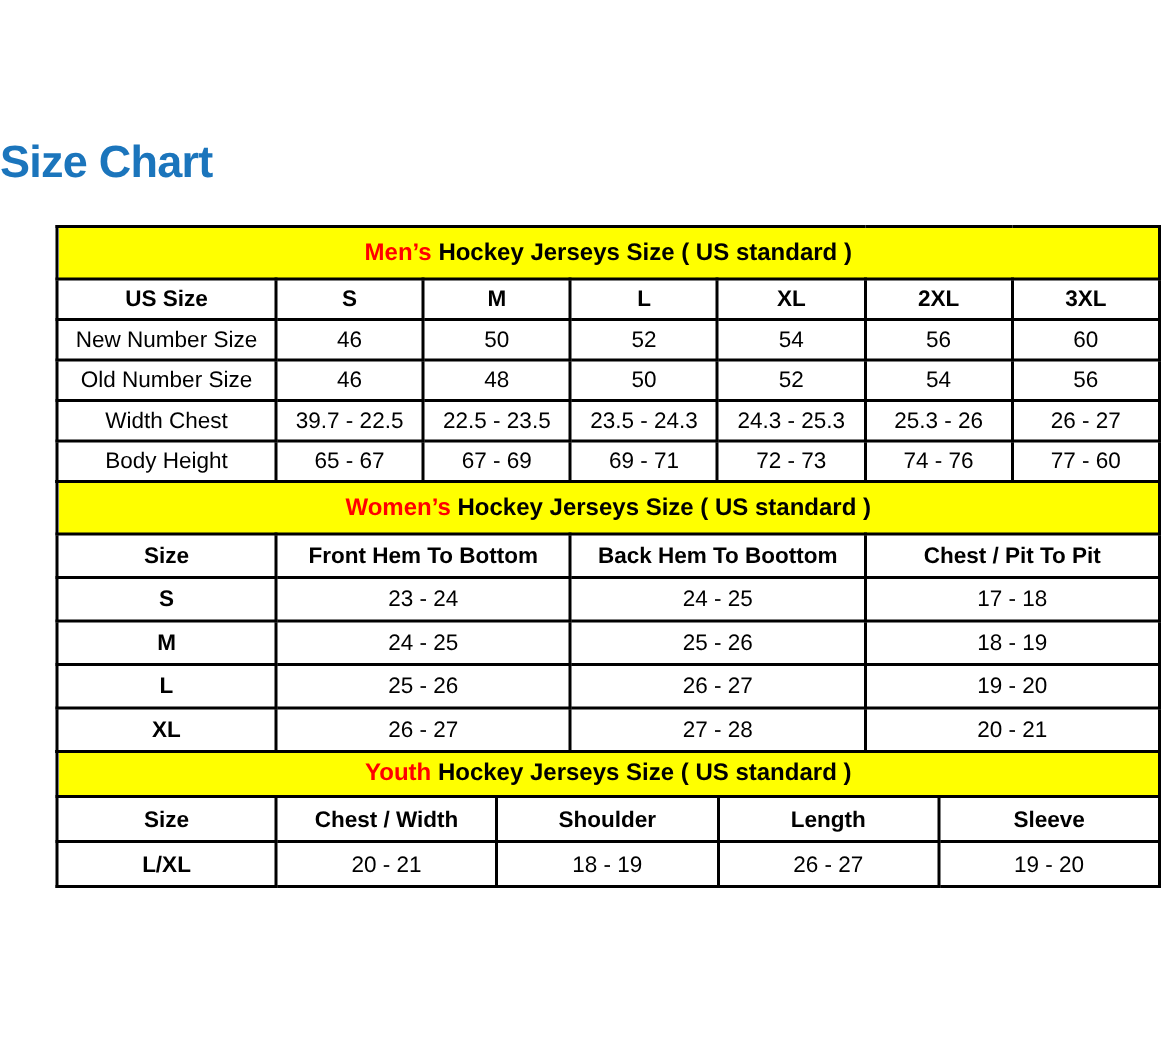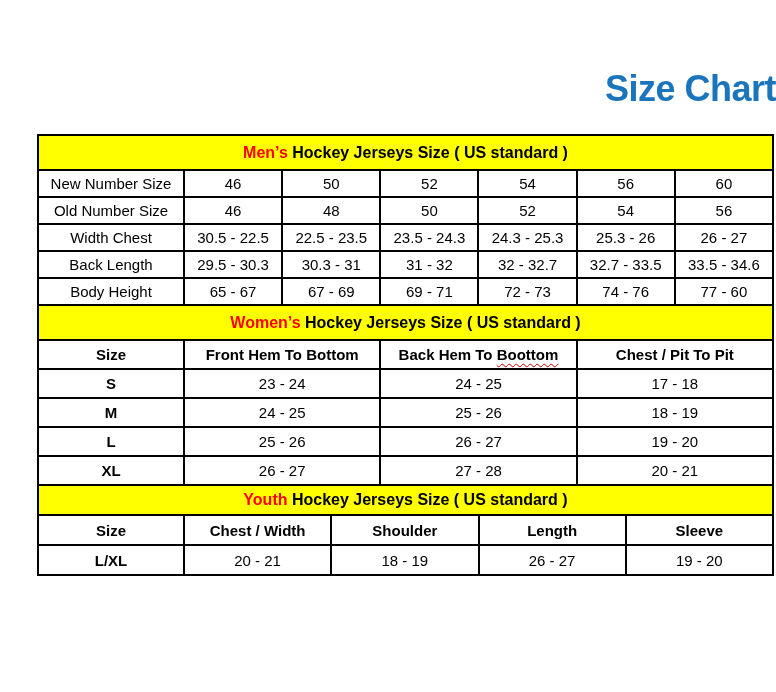--- a/index.html
+++ b/index.html
@@ -6,23 +6,23 @@
     margin: 0;
     padding: 0;
     background: #ffffff;
     width: 776px;
     height: 692px;
     overflow: hidden;
     font-family: "Liberation Sans", sans-serif;
     color: #000000;
   }
   .title {
-    margin: 68px 0 0 0;
-    text-align: right;
-    font-size: 36px;
+    margin: 92px 0 0 0;
+    text-align: left;
+    font-size: 30px;
     font-weight: bold;
     color: #1B75BC;
     letter-spacing: -0.5px;
   }
   .chart {
     width: 737px;
     margin: 24px 0 0 37px;
   }
   table.size-table {
     border-collapse: collapse;
@@ -53,21 +53,20 @@
   }
   th { font-weight: bold; }
   .mens  td, .mens  th { height: 25px; }
   .womens td, .womens th { height: 27px; text-align: center; }
   .youth td, .youth th { height: 28px; }
   .mens  td.banner { height: 33px; }
   .womens td.banner { height: 33px; }
   .youth td.banner { height: 28px; }
   .bold-label { font-weight: bold; }
   .squiggle {
-    text-decoration: underline;
     text-decoration-style: wavy;
     text-decoration-color: #C00000;
     text-decoration-thickness: 1px;
     text-underline-offset: 3px;
   }
 </style>
 </head>
 <body>
 
 <h1 class="title">Size Chart</h1>
@@ -75,20 +74,29 @@
 <div class="chart">
 
   <table class="size-table mens">
     <colgroup>
         <col style="width:146px">
         <col span="6">
       </colgroup>
     <tbody>
       <tr>
         <td colspan="7" class="banner"><span class="hl">Men’s</span> <span>Hockey Jerseys Size ( US standard )</span></td>
+      </tr>
+      <tr>
+        <th>US Size</th>
+        <th>S</th>
+        <th>M</th>
+        <th>L</th>
+        <th>XL</th>
+        <th>2XL</th>
+        <th>3XL</th>
       </tr>
       <tr>
         <td class="row-label">New Number Size</td>
         <td>46</td>
         <td>50</td>
         <td>52</td>
         <td>54</td>
         <td>56</td>
         <td>60</td>
       </tr>
@@ -96,35 +104,26 @@
         <td class="row-label">Old Number Size</td>
         <td>46</td>
         <td>48</td>
         <td>50</td>
         <td>52</td>
         <td>54</td>
         <td>56</td>
       </tr>
       <tr>
         <td class="row-label">Width Chest</td>
-        <td>30.5 - 22.5</td>
+        <td>39.7 - 22.5</td>
         <td>22.5 - 23.5</td>
         <td>23.5 - 24.3</td>
         <td>24.3 - 25.3</td>
         <td>25.3 - 26</td>
         <td>26 - 27</td>
-      </tr>
-      <tr>
-        <td class="row-label">Back Length</td>
-        <td>29.5 - 30.3</td>
-        <td>30.3 - 31</td>
-        <td>31 - 32</td>
-        <td>32 - 32.7</td>
-        <td>32.7 - 33.5</td>
-        <td>33.5 - 34.6</td>
       </tr>
       <tr>
         <td class="row-label">Body Height</td>
         <td>65 - 67</td>
         <td>67 - 69</td>
         <td>69 - 71</td>
         <td>72 - 73</td>
         <td>74 - 76</td>
         <td>77 - 60</td>
       </tr>

